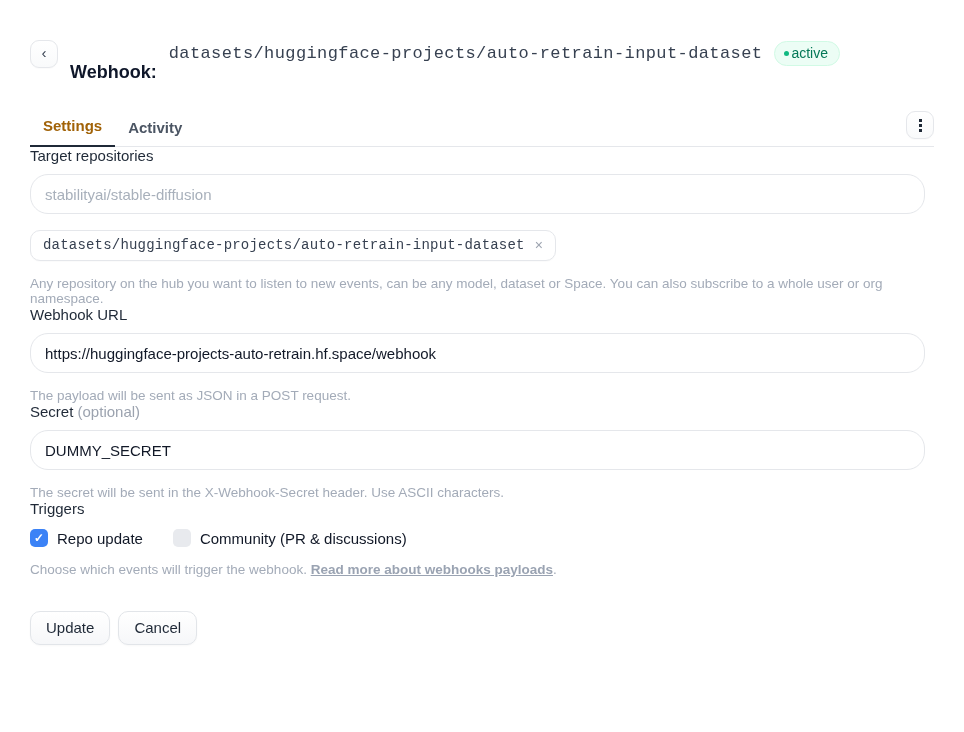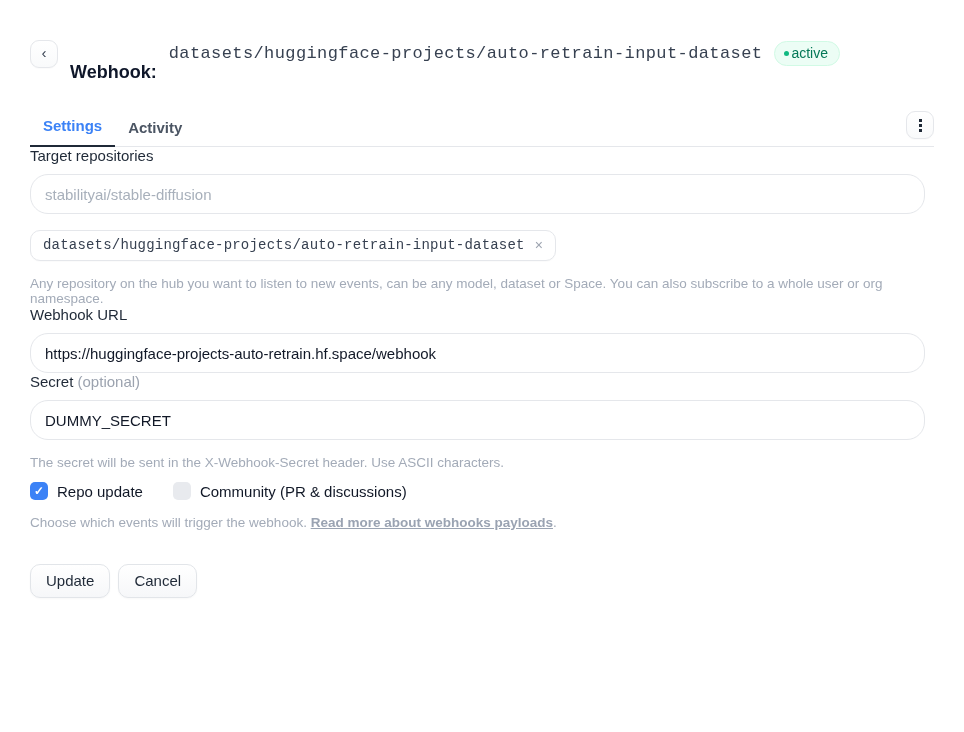--- a/index.html
+++ b/index.html
@@ -33,21 +33,21 @@
 
   
   .tabs {
     margin-top: 26px; border-bottom: 1px solid #e5e7eb;
     display: flex; align-items: flex-end; position: relative;
   }
   .tab {
     padding: 8px 13px 11px 13px; font-size: 15px; font-weight: 600;
     color: #4b5563; cursor: pointer; margin-bottom: -1px;
   }
-  .tab.active { color: #3b82f6; border-bottom: 2px solid #1f2937; }
+  .tab.active { color: #a16207; border-bottom: 2px solid #1f2937; }
   .kebab-btn {
     position: absolute; right: 0; bottom: 7px;
     width: 28px; height: 28px;
     border: 1px solid #e5e7eb; border-radius: 9px;
     background: linear-gradient(#ffffff, #f9fafb);
     display: inline-flex; align-items: center; justify-content: center;
     cursor: pointer; box-shadow: 0 1px 1px rgba(0,0,0,0.02);
   }
   .kebab { display: flex; flex-direction: column; gap: 2px; }
   .kebab i { width: 3px; height: 3px; background: #1f2937; display: block; }
@@ -143,32 +143,34 @@
         <span class="chip-text">datasets/huggingface-projects/auto-retrain-input-dataset</span>
         <button class="chip-x">×</button>
       </span>
     </div>
     <div class="helper">Any repository on the hub you want to listen to new events, can be any model, dataset or Space. You can also subscribe to a whole user or org namespace.</div>
   </section>
 
   <section class="section">
     <div class="field-label">Webhook URL</div>
     <input class="text-input" type="text" value="https://huggingface-projects-auto-retrain.hf.space/webhook" style="">
+    <div class="helper">The payload will be sent as JSON in a POST request.</div>
   </section>
 
   <section class="section">
     <div class="field-label">
       <span>Secret</span>
       <span class="muted">(optional)</span>
     </div>
     <input class="text-input" type="text" value="DUMMY_SECRET" style="">
     <div class="helper">The secret will be sent in the X-Webhook-Secret header. Use ASCII characters.</div>
   </section>
 
   <section class="section">
+    <div class="field-label">Triggers</div>
     <div class="checks">
       <label class="check-row">
         <span class="checkbox checked">
           <span class="tick">✓</span>
         </span>
         <span class="check-label">Repo update</span>
       </label>
       <label class="check-row">
         <span class="checkbox">
           

